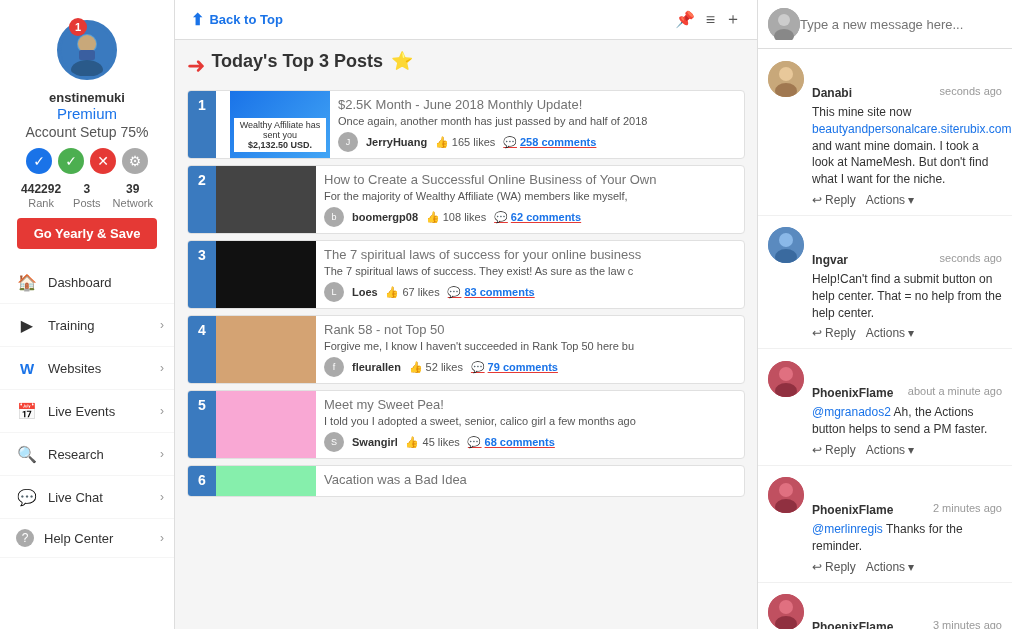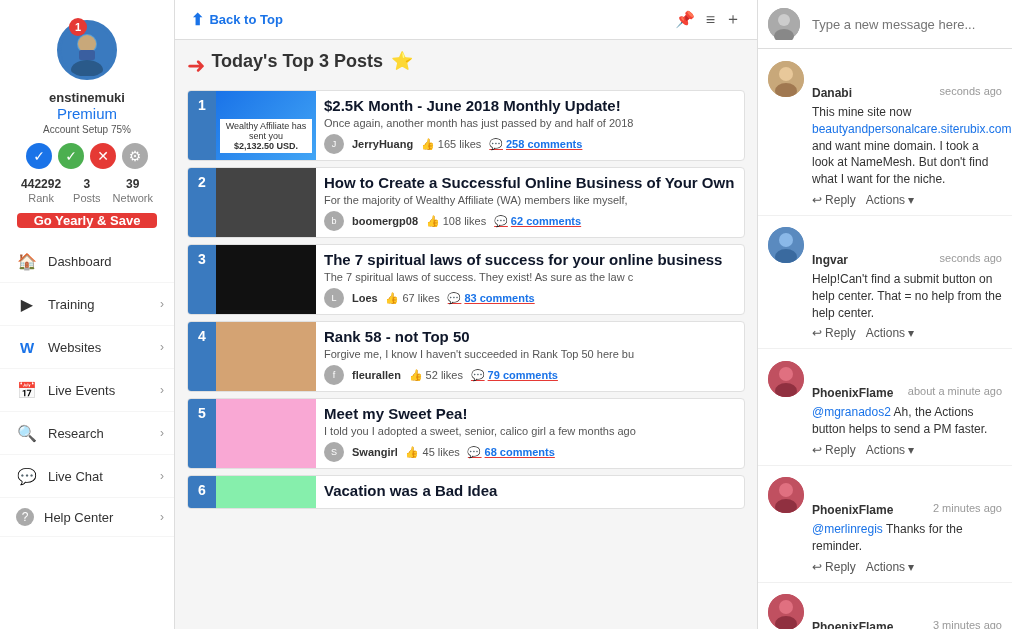--- a/index.html
+++ b/index.html
@@ -50,21 +50,21 @@
       margin-top: 5px;
       font-size: 13px;
     }
     .premium-label {
       color: #1a73e8;
       font-size: 15px;
       font-weight: normal;
     }
     .account-setup {
       color: #555;
-      font-size: 10px;
+      font-size: 14px;
       margin-top: 2px;
     }
     .status-icons {
       display: flex;
       gap: 6px;
       margin: 8px 0;
     }
     .status-icon {
       width: 26px; height: 26px;
       border-radius: 50%;
@@ -86,21 +86,21 @@
     }
     .rank-item { text-align: center; }
     .rank-item .rank-val { font-weight: bold; display: block; }
     .rank-item .rank-lbl { color: #777; font-size: 11px; }
 
     .go-yearly-btn {
       background: #e53935;
       color: #fff;
       border: none;
       border-radius: 4px;
-      padding: 0 16px;
+      padding: 8px 16px;
       font-size: 13px;
       font-weight: bold;
       cursor: pointer;
       width: 140px;
       margin-bottom: 12px;
     }
 
     .sidebar-nav {
       width: 100%;
     }
@@ -206,23 +206,23 @@
       width: 100%; height: 100%;
       display: flex; align-items: center; justify-content: center;
       font-size: 11px;
       color: #666;
     }
     .post-body {
       flex: 1;
       padding: 6px 8px;
     }
     .post-title {
-      color: #0f172a;
-      font-weight: bold;
-      font-size: 15px;
+      color: #737373;
+      font-weight: normal;
+      font-size: 13px;
       margin-bottom: 3px;
       cursor: pointer;
     }
     .post-excerpt {
       color: #555;
       font-size: 11px;
       margin-bottom: 5px;
       overflow: hidden;
       white-space: nowrap;
       text-overflow: ellipsis;
@@ -259,21 +259,21 @@
       background: #fff;
       border-left: 1px solid #ddd;
       display: flex;
       flex-direction: column;
     }
     .msg-input-area {
       padding: 8px 10px;
       border-bottom: 1px solid #ddd;
       display: flex;
       align-items: center;
-      gap: 12px;
+      gap: 0;
     }
     .msg-input-avatar {
       width: 32px; height: 32px;
       border-radius: 50%;
       background: #aaa;
       display: flex; align-items: center; justify-content: center;
       font-size: 12px; color: #fff;
     }
     .msg-input {
       flex: 1;
@@ -339,21 +339,21 @@
       font-size: 12px;
     }
     .chat-action-btn {
       color: #555;
       cursor: pointer;
       display: flex; align-items: center; gap: 3px;
       background: none; border: none;
       font-size: 12px;
     }
 
-    .thumb-1 { background: linear-gradient(135deg, #1a73e8 0%, #42a5f5 50%, #fff 50%); }
+    .thumb-1 { background: linear-gradient(135deg, #1a73e8 0%, #42a5f5 50%, #fff 50%); margin-left: 14px; }
   </style>
 </head>
 <body>
 
 <div id="sidebar">
   <div class="avatar-area">
     <div class="avatar-img">
 
       <svg viewBox="0 0 52 52" xmlns="http://www.w3.org/2000/svg">
         <circle cx="26" cy="26" r="26" fill="#3a7abf"></circle>

